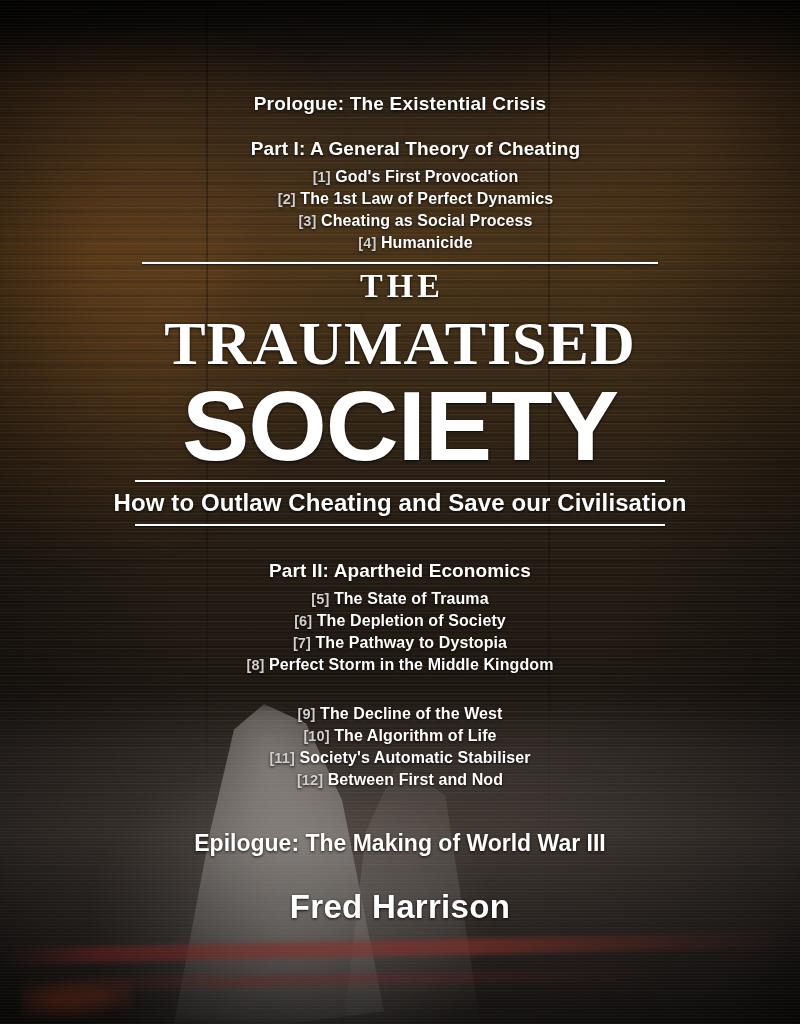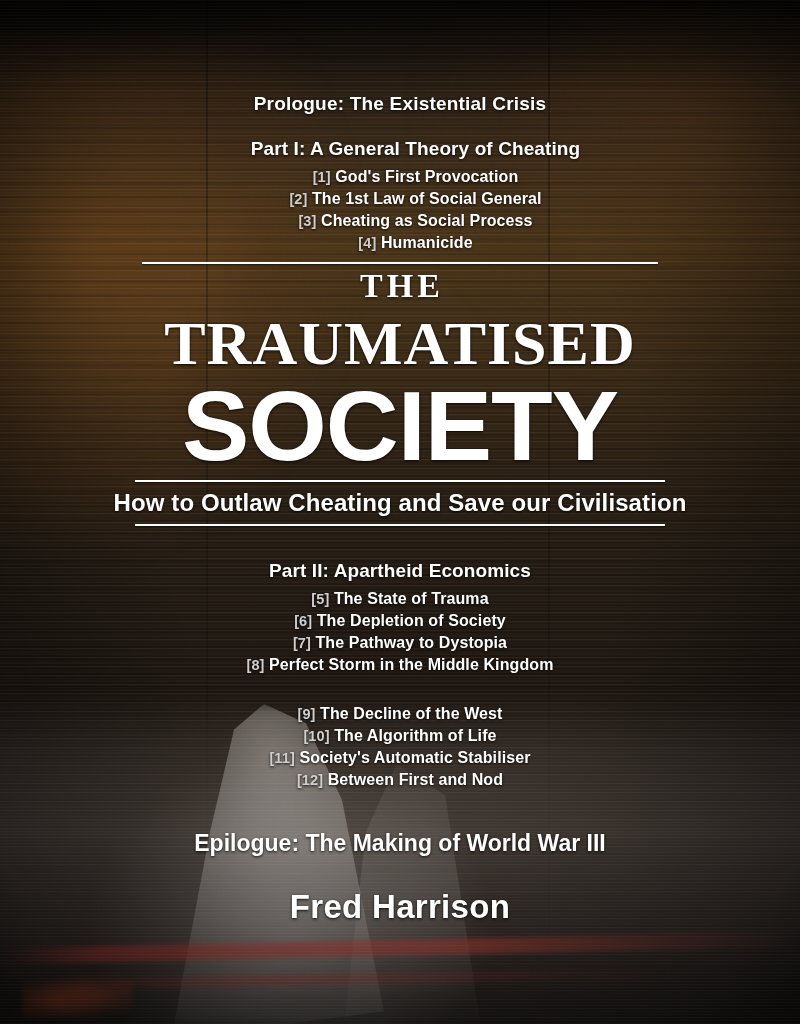--- a/index.html
+++ b/index.html
@@ -311,21 +311,21 @@
     <div class="prologue">Prologue: The Existential Crisis</div>
 
     <div class="toc-block" id="part1">
       <div class="part-heading">Part I: A General Theory of Cheating</div>
       <div class="chapter">
         <span class="num">[1]</span>
         <span>God's First Provocation</span>
       </div>
       <div class="chapter">
         <span class="num">[2]</span>
-        <span>The 1st Law of Social General</span>
+        <span>The 1st Law of Perfect Dynamics</span>
       </div>
       <div class="chapter">
         <span class="num">[3]</span>
         <span>Cheating as Social Process</span>
       </div>
       <div class="chapter">
         <span class="num">[4]</span>
         <span>Humanicide</span>
       </div>
     </div>

